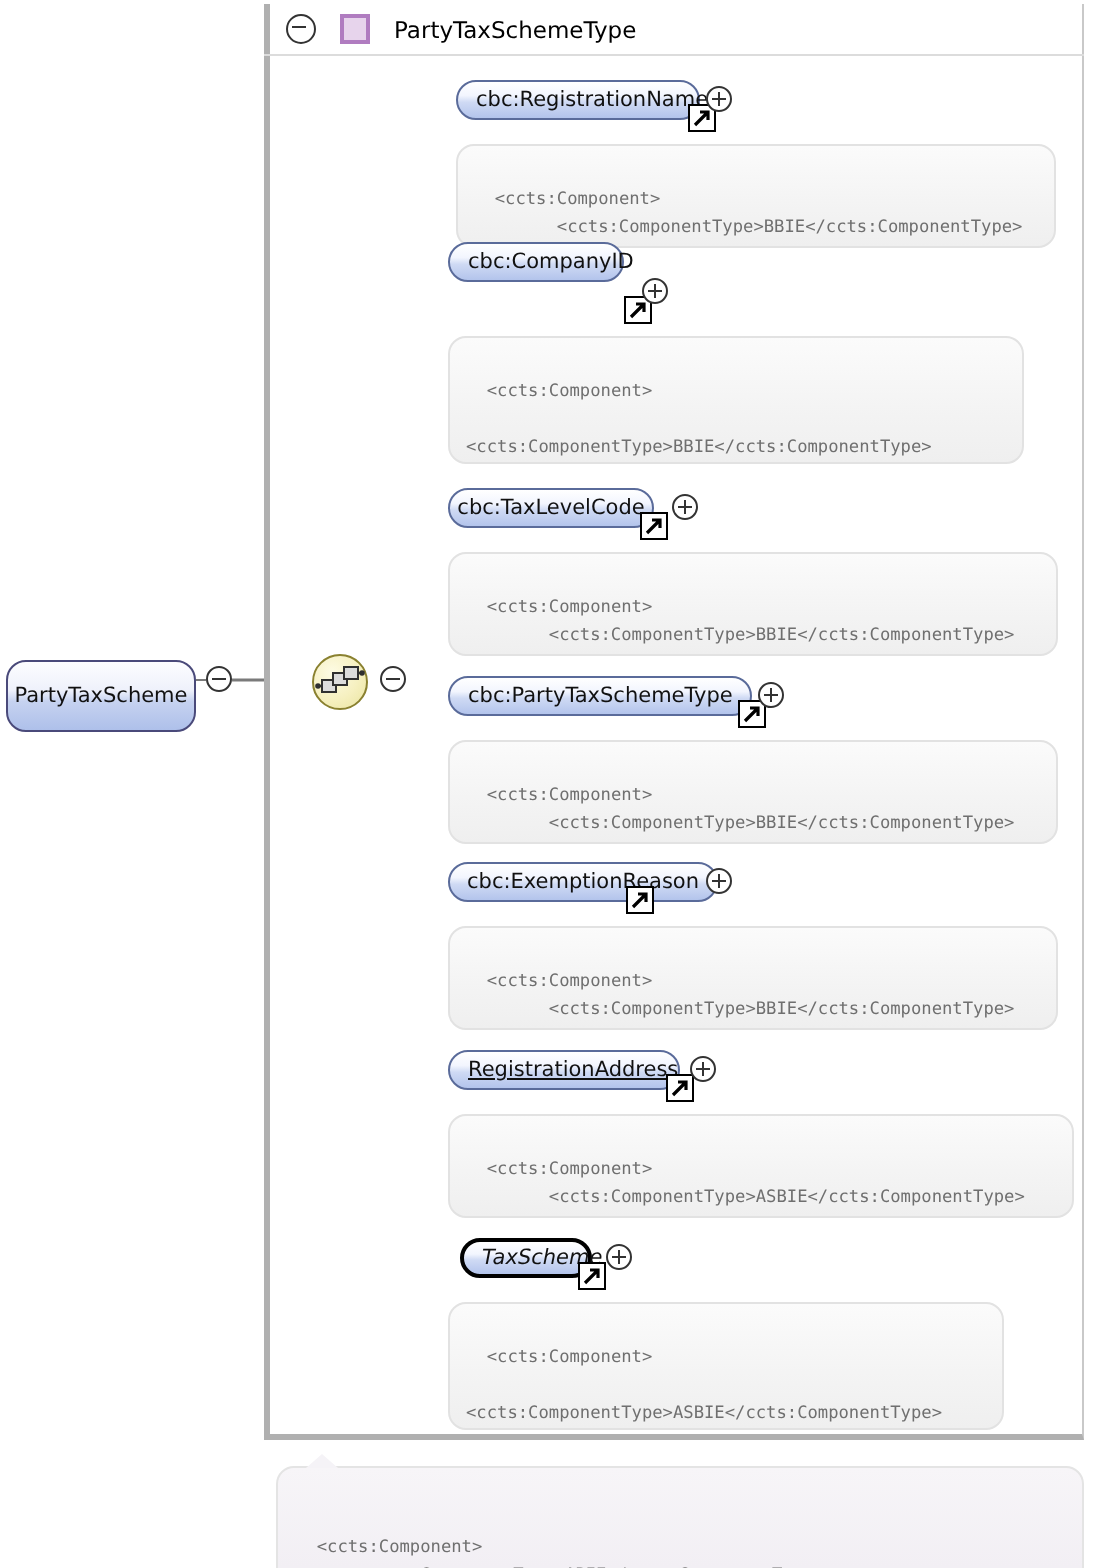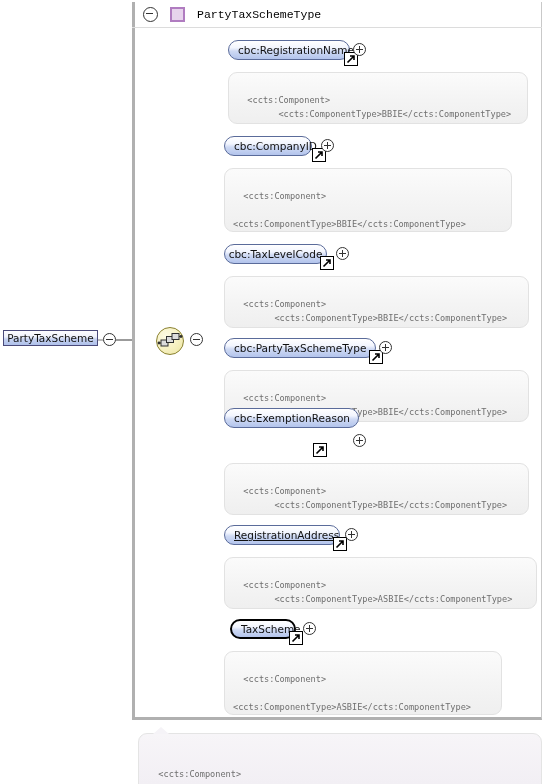--- a/index.html
+++ b/index.html
@@ -16,42 +16,41 @@
     border-bottom:3px solid #b0b0b0;
     border-right:1px solid #c9c9c9;
     box-sizing:border-box;
     background:#ffffff;
   }
   #type-header{
     position:absolute;left:132px;top:2px;width:410px;height:26px;
     box-sizing:border-box;
     display:flex;align-items:center;
     border-bottom:1px solid #dcdcdc;
-    font-family:Liberation Mono, monospace;
   }
   .hdr-minus{
     width:13px;height:13px;border-radius:50%;
     border:1px solid #333;background:#fff;
     margin-left:11px;position:relative;flex:0 0 auto;
   }
   .hdr-minus:before{
     content:"";position:absolute;left:2px;top:5px;width:7px;height:1px;background:#333;
   }
   .type-swatch{
     width:15px;height:15px;margin-left:12px;flex:0 0 auto;
     background:#e7d4ec;border:2px solid #b07cc0;box-sizing:border-box;
   }
   .type-name{
     margin-left:12px;font-size:11.5px;color:#000;white-space:nowrap;
   }
 
   
   #root-node{
-    position:absolute;left:3px;top:330px;width:95px;height:16px;
-    border:1px solid #4a4a7a;border-radius:0;
+    position:absolute;left:3px;top:330px;width:95px;height:36px;
+    border:1px solid #4a4a7a;border-radius:10px;
     box-sizing:border-box;
     background:linear-gradient(to bottom,#fdfdff 0%,#eef1fb 42%,#c6d2f0 58%,#aec0ea 100%);
     display:flex;align-items:center;justify-content:center;
     font-size:10.5px;color:#111;white-space:nowrap;
   }
   .circ-minus{
     position:absolute;width:13px;height:13px;border-radius:50%;
     border:1px solid #333;background:#fff;box-sizing:border-box;
   }
   .circ-minus:before{
@@ -72,21 +71,21 @@
   #wires{position:absolute;left:0;top:0;width:550px;height:784px;pointer-events:none;}
 
   
   .elem{
     position:absolute;height:20px;box-sizing:border-box;
     border:1px solid #5a6b9a;border-radius:10px;
     background:linear-gradient(to bottom,#ffffff 0%,#f2f5fe 38%,#cfdaf4 56%,#b3c4ec 100%);
     display:flex;align-items:center;padding:0 9px;
     font-size:10.5px;color:#111;white-space:nowrap;
   }
-  .elem.required{border:2px solid #000;}
+  .elem.required{border:2px solid #000;font-style:italic;}
 
   
   .plus{
     position:absolute;width:13px;height:13px;border-radius:50%;
     border:1px solid #333;background:#fff;box-sizing:border-box;
   }
   .plus:before{content:"";position:absolute;left:2px;top:5px;width:7px;height:1px;background:#333;}
   .plus:after{content:"";position:absolute;left:5px;top:2px;width:1px;height:7px;background:#333;}
 
   
@@ -184,21 +183,21 @@
       <path d="M2.5 9.5 L9 3 M5 3 L9 3 L9 7" stroke="#000" stroke-width="1.6" fill="none"></path>
     </svg>
 </span>
 <span class="plus" style="left:353px;top:43px;"></span>
 <div class="anno" style="left:228px;top:72px;width:300px;height:52px;">
   <span class="notch"></span><span>&lt;ccts:Component&gt;
         &lt;ccts:ComponentType&gt;BBIE&lt;/ccts:ComponentType&gt;
     ...</span>
 </div>
 
-<div class="elem" style="left:224px;top:136px;width:88px;">
+<div class="elem" style="left:224px;top:121px;width:88px;">
   <span>cbc:CompanyID</span>
 </div>
 <span class="extlink" style="left:312px;top:148px;">
   <svg width="12" height="12" viewBox="0 0 12 12">
       <path d="M2.5 9.5 L9 3 M5 3 L9 3 L9 7" stroke="#000" stroke-width="1.6" fill="none"></path>
     </svg>
 </span>
 <span class="plus" style="left:321px;top:139px;"></span>
 <div class="anno" style="left:224px;top:168px;width:288px;height:64px;">
   <span class="notch"></span><span>&lt;ccts:Component&gt;
@@ -230,21 +229,21 @@
       <path d="M2.5 9.5 L9 3 M5 3 L9 3 L9 7" stroke="#000" stroke-width="1.6" fill="none"></path>
     </svg>
 </span>
 <span class="plus" style="left:379px;top:341px;"></span>
 <div class="anno" style="left:224px;top:370px;width:305px;height:52px;">
   <span class="notch"></span><span>&lt;ccts:Component&gt;
         &lt;ccts:ComponentType&gt;BBIE&lt;/ccts:ComponentType&gt;
     ...</span>
 </div>
 
-<div class="elem" style="left:224px;top:408px;width:135px;">
+<div class="elem" style="left:224px;top:431px;width:135px;justify-content:center;">
   <span>cbc:ExemptionReason</span>
 </div>
 <span class="extlink" style="left:313px;top:443px;">
   <svg width="12" height="12" viewBox="0 0 12 12">
       <path d="M2.5 9.5 L9 3 M5 3 L9 3 L9 7" stroke="#000" stroke-width="1.6" fill="none"></path>
     </svg>
 </span>
 <span class="plus" style="left:353px;top:434px;"></span>
 <div class="anno" style="left:224px;top:463px;width:305px;height:52px;">
   <span class="notch"></span><span>&lt;ccts:Component&gt;

